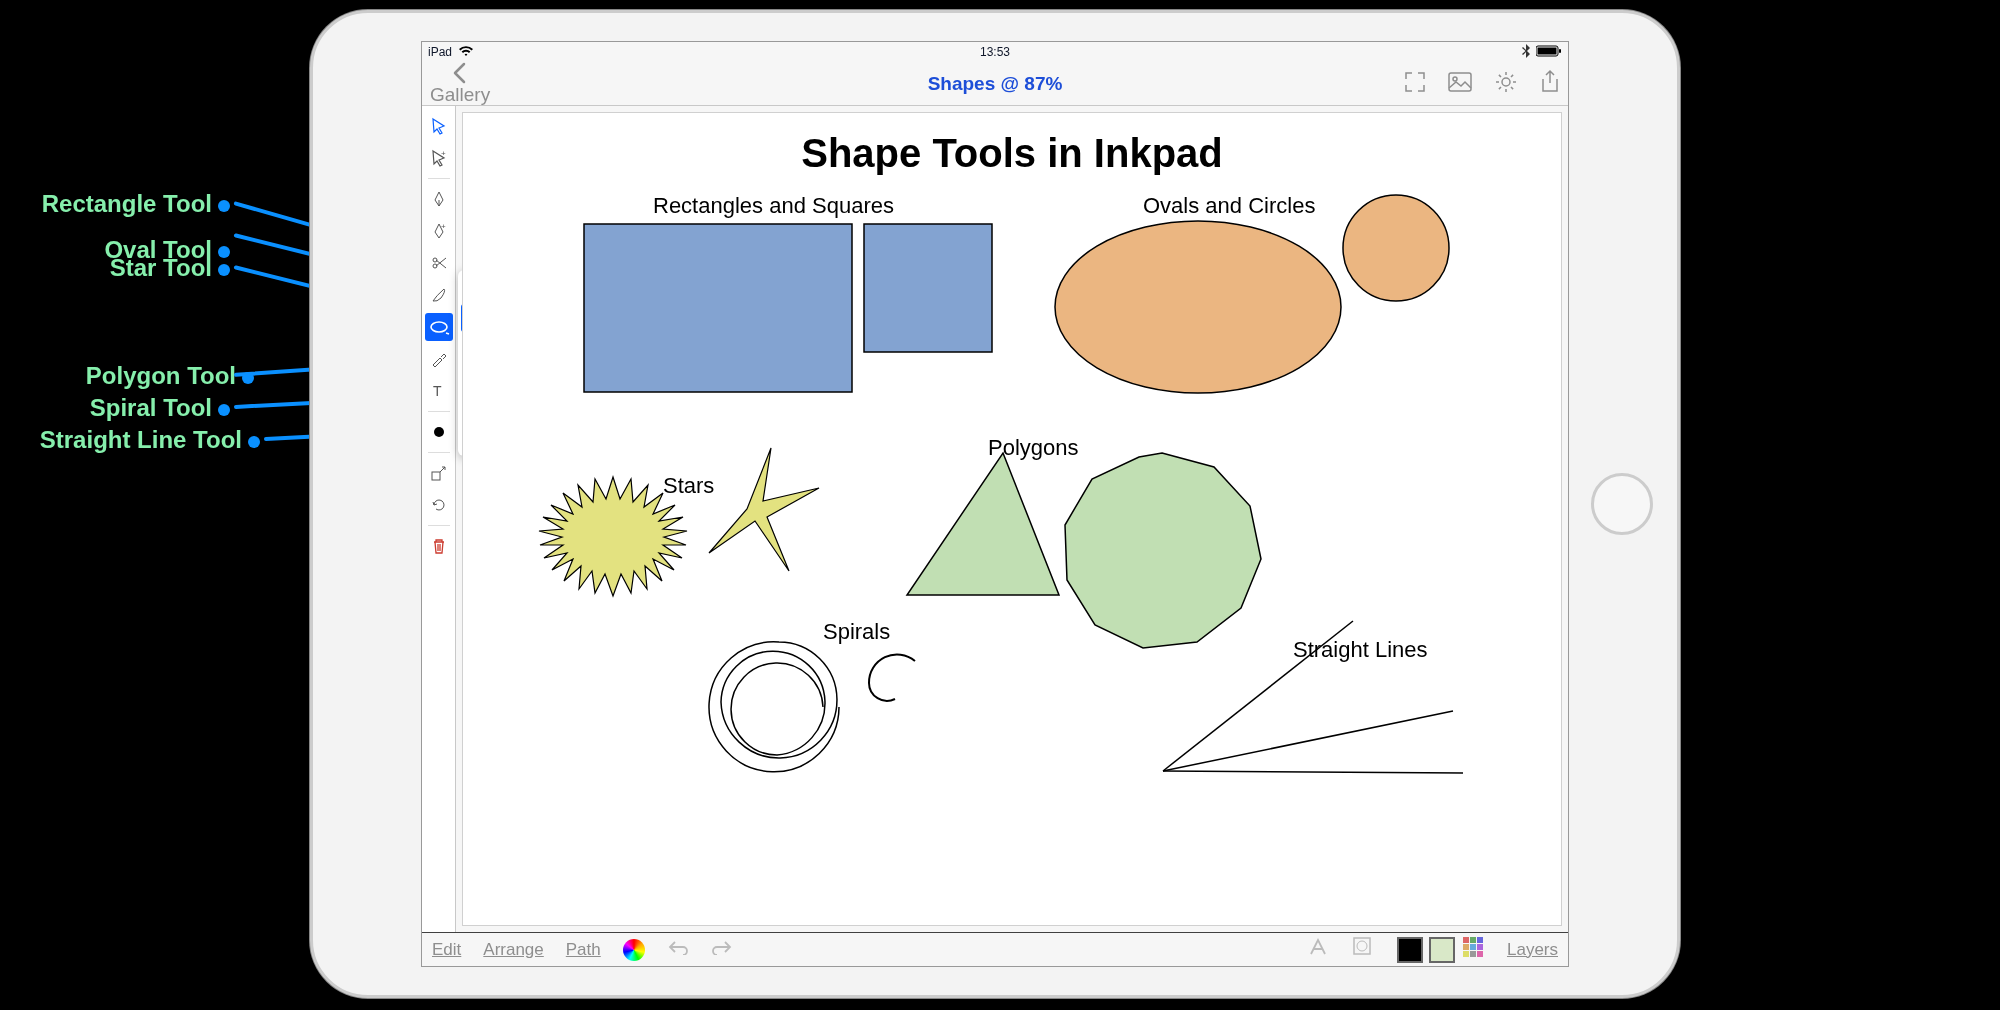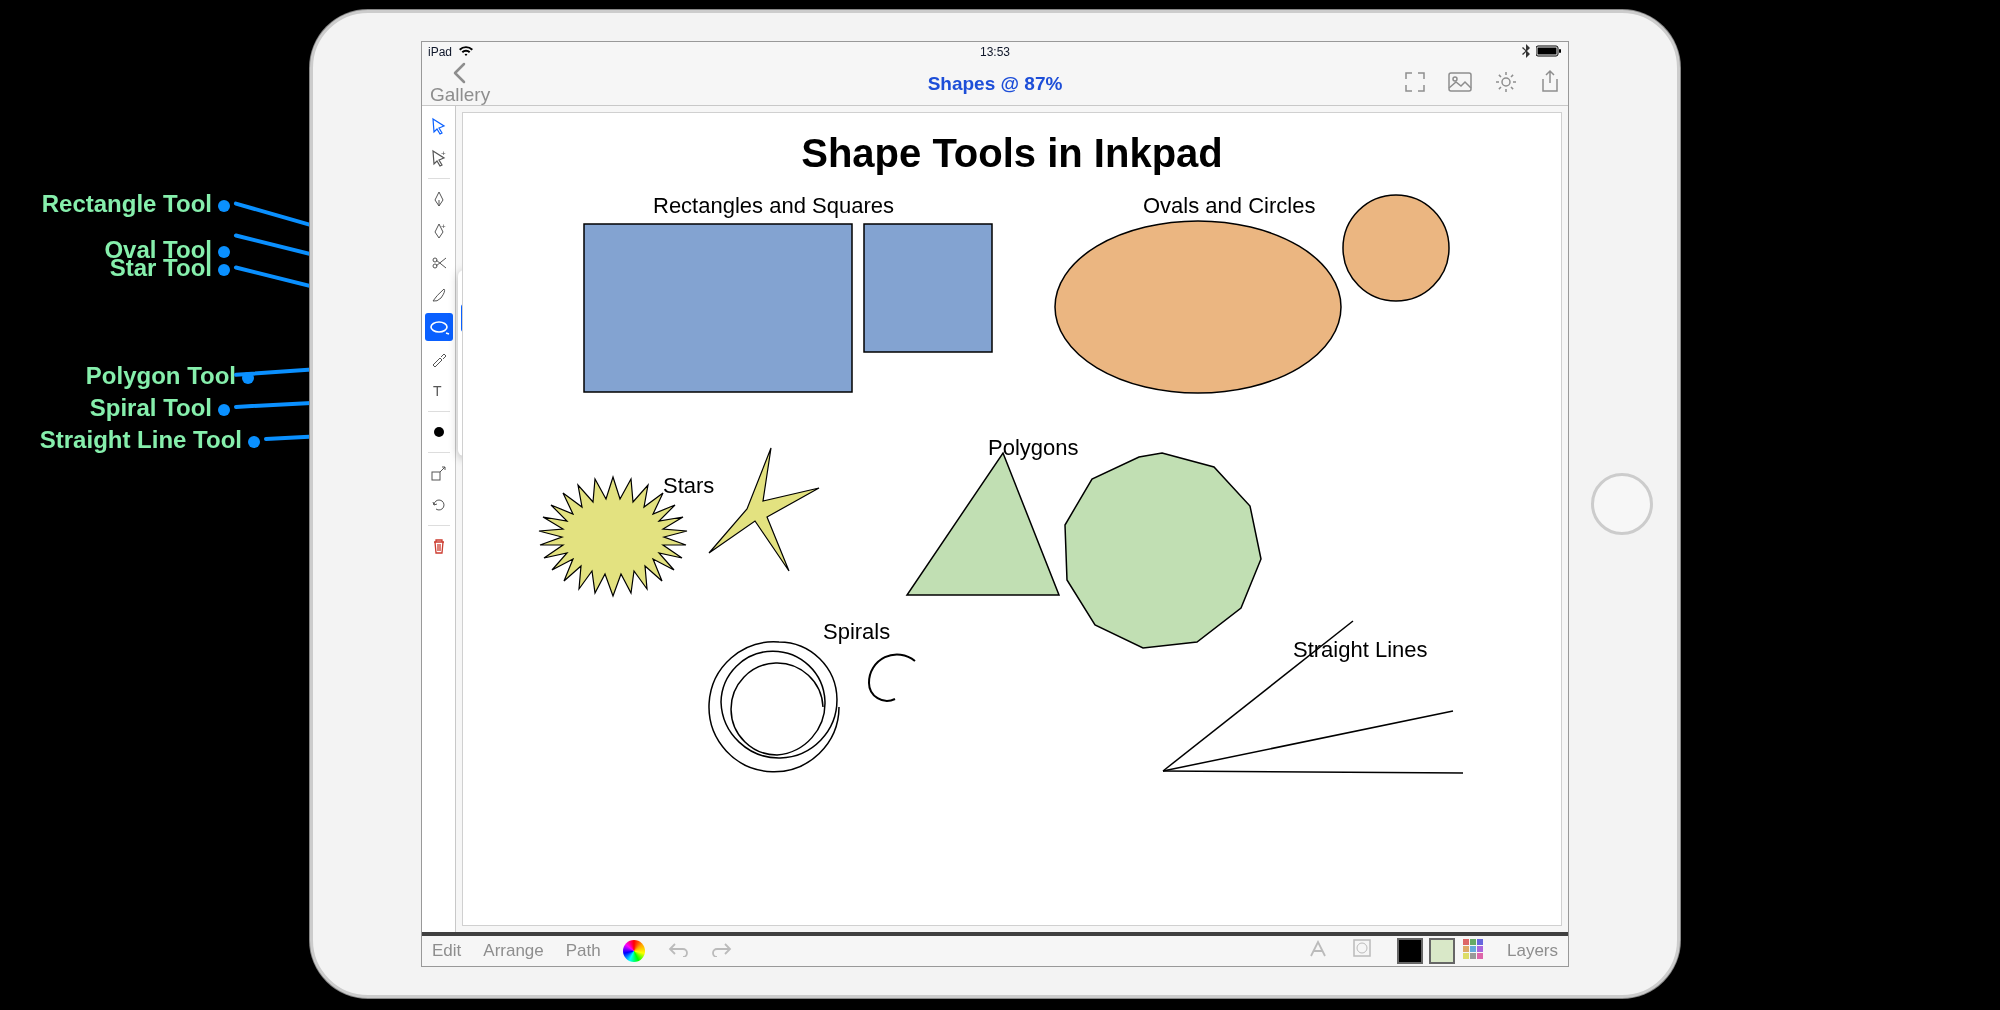--- a/index.html
+++ b/index.html
@@ -117,27 +117,28 @@
     position: relative;
     margin: 6px 6px 6px 6px;
     border: 1px solid #d0d0d0;
   }
 
   
   .bottombar {
     position: absolute;
     left:0; right:0; bottom:0;
     height: 34px;
-    border-top: 4px solid #404040;
+    border-top: 1px solid #404040;
     display:flex;
     align-items:center;
     padding: 0 10px;
     font-size: 17px;
     color:#8e8e8e;
     gap: 22px;
+    text-decoration: underline;
   }
   .bottombar .spacer { flex:1; }
   .swatch { width:26px; height:26px; border:2px solid #666; }
   .swatch.black { background:#000; }
   .swatch.fill { background:#d9e8c8; }
   .swatch-group { display:flex; gap:6px; align-items:center; }
   .color-wheel {
     width:22px; height:22px; border-radius:50%;
     background: conic-gradient(red,orange,yellow,lime,cyan,blue,magenta,red);
   }

